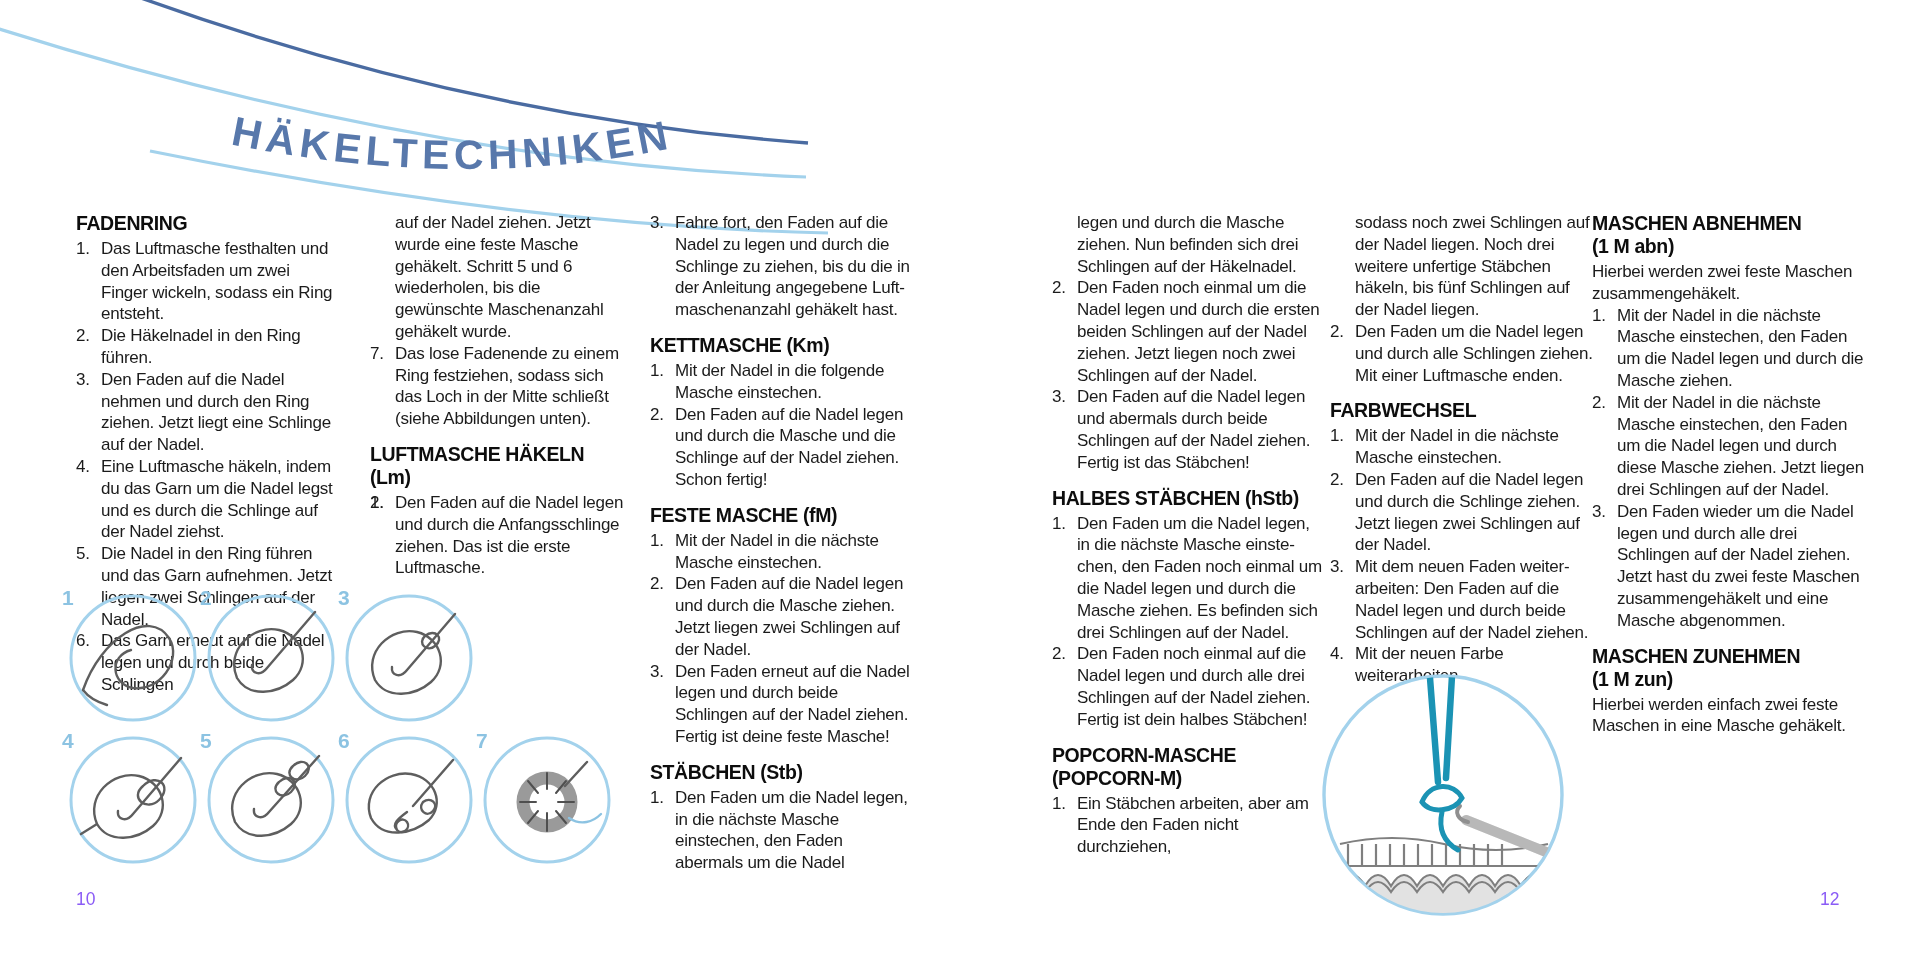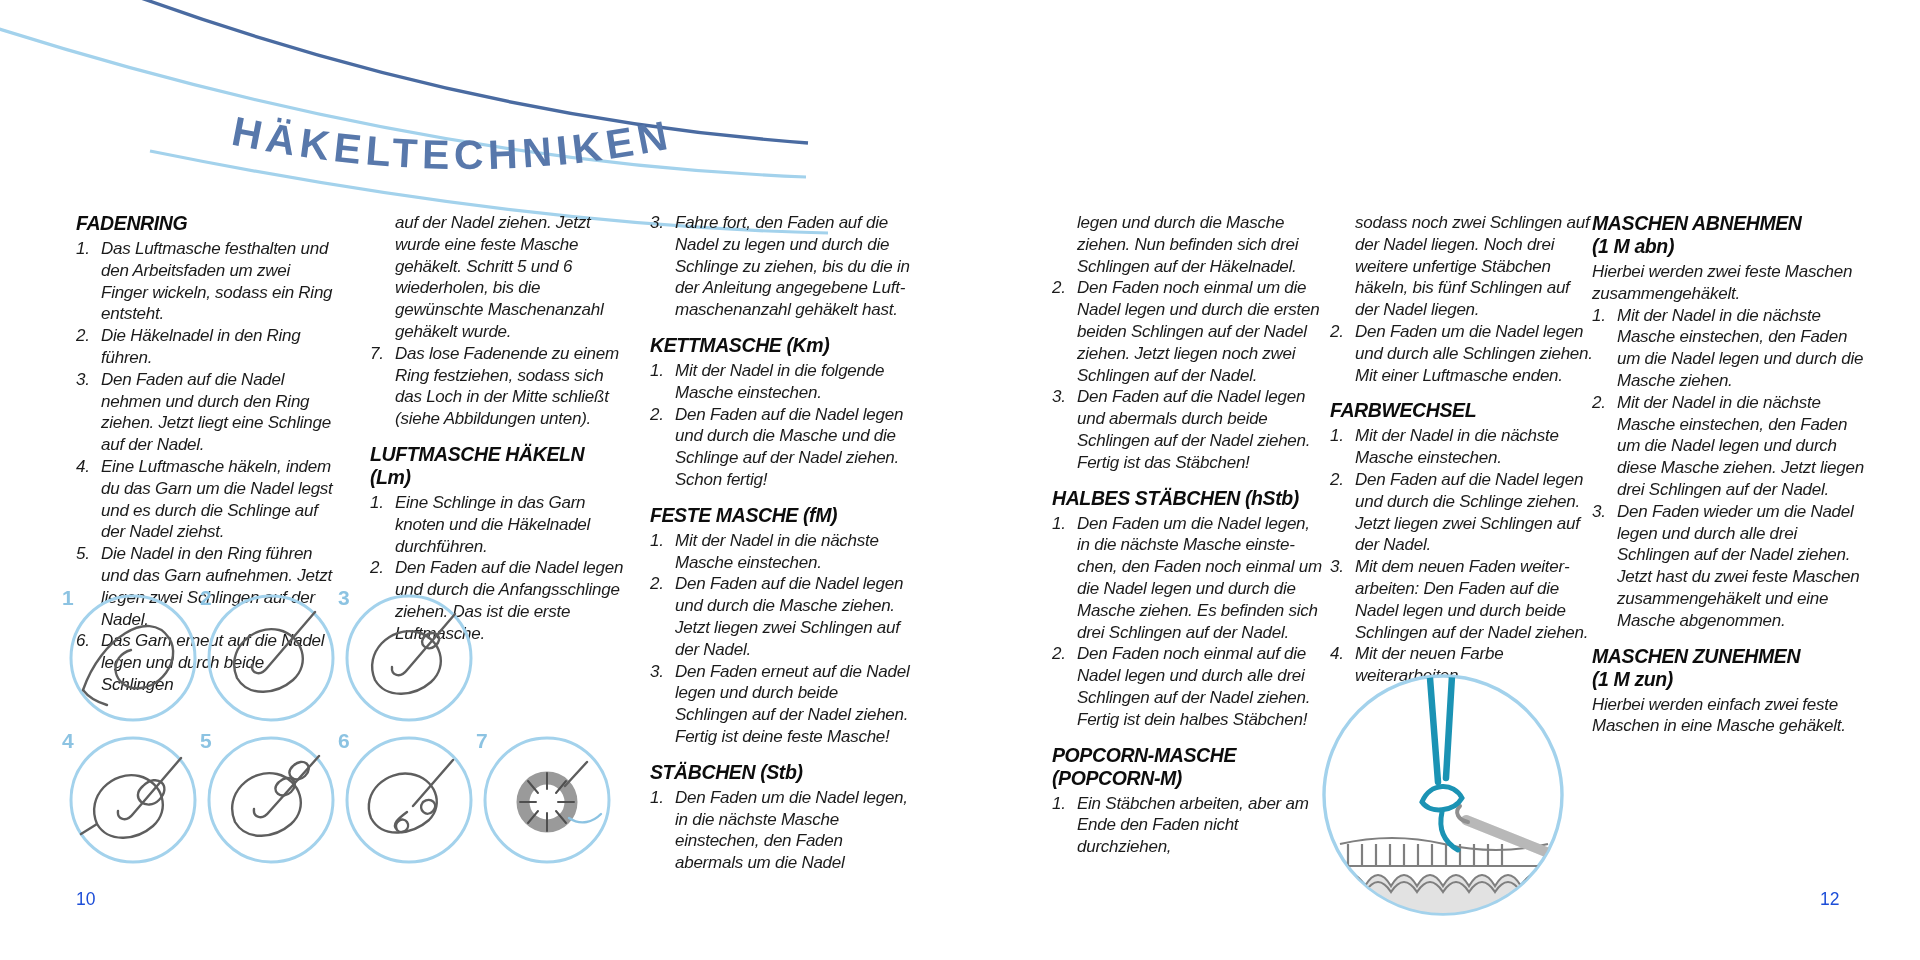--- a/index.html
+++ b/index.html
@@ -7,38 +7,38 @@
     position:relative;width:1920px;height:960px;background:#ffffff;
     overflow:hidden;font-family:"Liberation Sans",sans-serif;color:#1b1b1b;
   }
   
   #header-svg{position:absolute;left:0;top:0;}
   .title-text{
     font-family:"Liberation Sans",sans-serif;font-weight:bold;
     font-size:41px;letter-spacing:5px;fill:#5878ab;
   }
   
-  .col{position:absolute;top:212px;font-size:17px;line-height:21.8px;letter-spacing:-0.25px;font-style:italic;}
+  .col{position:absolute;top:212px;font-size:17px;line-height:21.8px;letter-spacing:-0.25px;}
   .blk{margin:0;}
   .heading{
     font-weight:bold;font-size:19.5px;line-height:23px;color:#0d0d0d;
     letter-spacing:-0.4px;margin:13px 0 3px 0;white-space:pre-line;
   }
   .blk:first-child.heading{margin-top:0;}
   .item{position:relative;padding-left:25px;}
   .item .num{position:absolute;left:0;top:0;}
   .cont{padding-left:25px;}
   .para{padding-left:0;}
   
   #steps-svg,#big-illo{position:absolute;}
   .step-label{
     position:absolute;font-size:21px;font-weight:bold;color:#8cc3e2;
     font-family:"Liberation Sans",sans-serif;
   }
-  .page-number{position:absolute;font-size:17.5px;color:#1d4ed8;}
+  .page-number{position:absolute;font-size:17.5px;color:#8b5cf6;}
 </style>
 </head>
 <body>
 
 <div id="spread">
 
   <svg id="header-svg" width="1920" height="260" viewBox="0 0 1920 260">
     <path d="M 130 -6 Q 470 118 808 143" fill="none" stroke="#4a6ba1" stroke-width="3.4"></path>
     <path d="M -4 28 Q 420 162 806 177" fill="none" stroke="#a3d2ec" stroke-width="3.2"></path>
     <path d="M 150 151 Q 520 226 828 233" fill="none" stroke="#a3d2ec" stroke-width="3.2"></path>
@@ -54,21 +54,21 @@
       <div class="blk item"><span class="num">2.</span><span>Die Häkelnadel in den Ring führen.</span></div>
       <div class="blk item"><span class="num">3.</span><span>Den Faden auf die Nadel nehmen und durch den Ring ziehen. Jetzt liegt eine Schlinge auf der Nadel.</span></div>
       <div class="blk item"><span class="num">4.</span><span>Eine Luftmasche häkeln, indem du das Garn um die Nadel legst und es durch die Schlinge auf der Nadel ziehst.</span></div>
       <div class="blk item"><span class="num">5.</span><span>Die Nadel in den Ring führen und das Garn aufnehmen. Jetzt liegen zwei Schlingen auf der Nadel.</span></div>
       <div class="blk item"><span class="num">6.</span><span>Das Garn erneut auf die Nadel legen und durch beide Schlingen</span></div>
     </div>
   <div class="col" style="left:370px; width:258px;">
       <div class="blk cont">auf der Nadel ziehen. Jetzt wurde eine feste Masche gehäkelt. Schritt 5 und 6 wiederholen, bis die gewünschte Maschenanzahl gehäkelt wurde.</div>
       <div class="blk item"><span class="num">7.</span><span>Das lose Fadenende zu einem Ring festziehen, sodass sich das Loch in der Mitte schließt (siehe Abbildungen unten).</span></div>
       <div class="blk heading">LUFTMASCHE HÄKELN (Lm)</div>
-      <div class="blk item"><span class="num">1.</span><span>Eine Schlinge in das Garn knoten und die Häkelnadel durchführen.</span></div>
+      <div class="blk item"><span class="num">1.</span></div>
       <div class="blk item"><span class="num">2.</span><span>Den Faden auf die Nadel legen und durch die Anfangs­schlinge ziehen. Das ist die erste Luftmasche.</span></div>
     </div>
   <div class="col" style="left:650px; width:262px;">
       <div class="blk item"><span class="num">3.</span><span>Fahre fort, den Faden auf die Nadel zu legen und durch die Schlinge zu ziehen, bis du die in der Anleitung angegebene Luft­maschenanzahl gehäkelt hast.</span></div>
       <div class="blk heading">KETTMASCHE (Km)</div>
       <div class="blk item"><span class="num">1.</span><span>Mit der Nadel in die folgende Masche einstechen.</span></div>
       <div class="blk item"><span class="num">2.</span><span>Den Faden auf die Nadel legen und durch die Masche und die Schlinge auf der Nadel ziehen. Schon fertig!</span></div>
       <div class="blk heading">FESTE MASCHE (fM)</div>
       <div class="blk item"><span class="num">1.</span><span>Mit der Nadel in die nächste Masche einstechen.</span></div>
       <div class="blk item"><span class="num">2.</span><span>Den Faden auf die Nadel legen und durch die Masche ziehen. Jetzt liegen zwei Schlingen auf der Nadel.</span></div>

